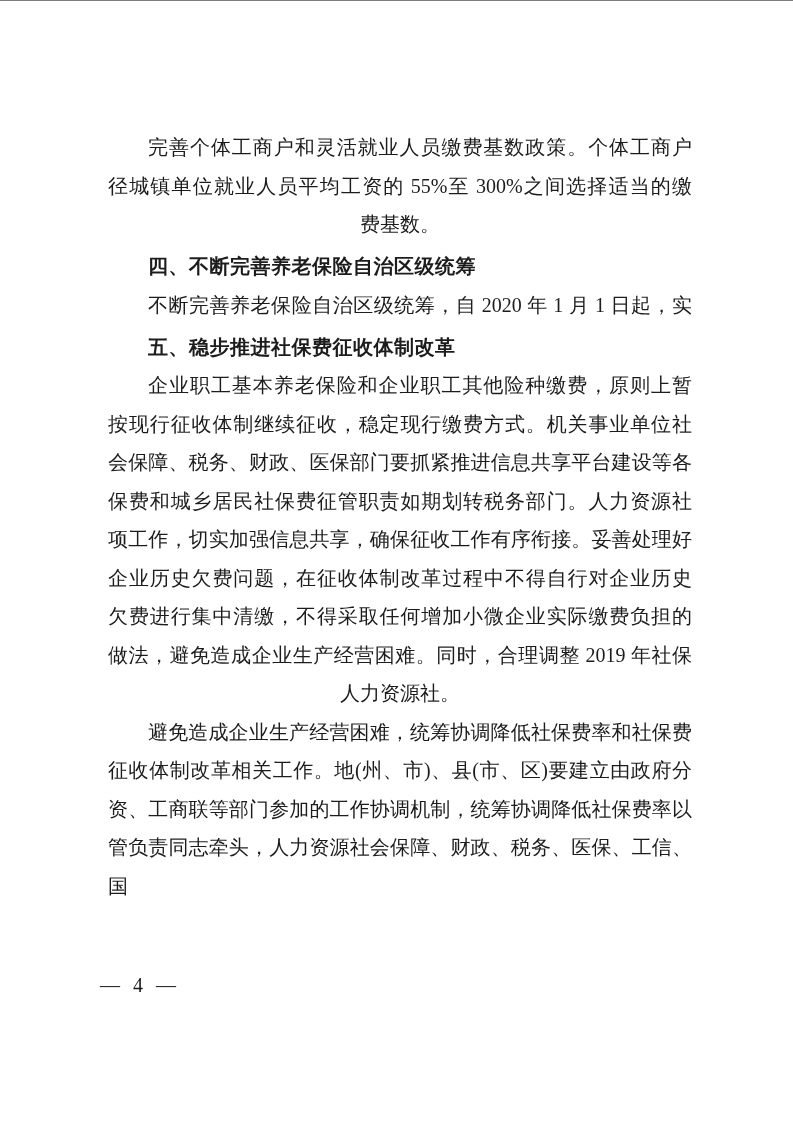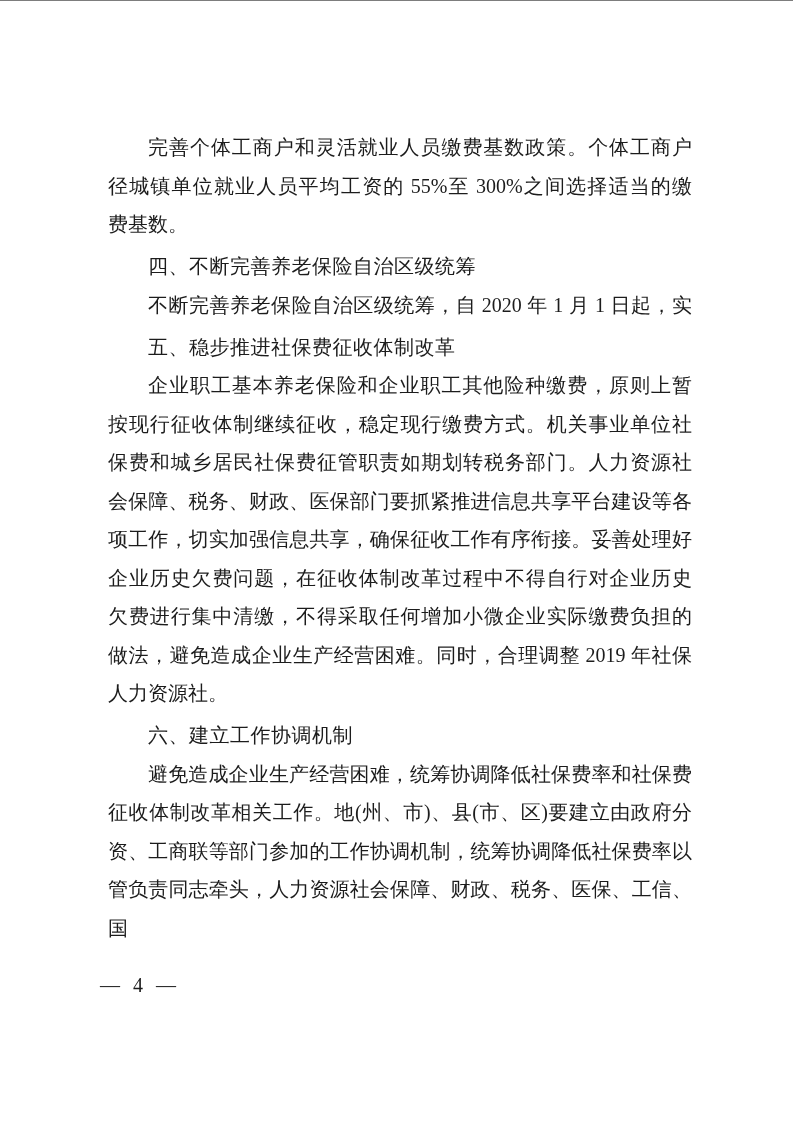--- a/index.html
+++ b/index.html
@@ -27,34 +27,34 @@
   .content {
     position: absolute;
     left: 100px;
     top: 128px;
     width: 584px;
     font-size: 20px;
     line-height: 38.5px;
     margin-left: 8px;
   }
   .line {
-    text-align: left;
+    text-align: center;
     white-space: nowrap;
   }
   .line.just {
     white-space: normal;
     text-align: justify;
     text-align-last: justify;
   }
   .line.ind {
     text-indent: 2em;
   }
   .heading {
     font-family: "Liberation Sans", "DejaVu Sans", sans-serif;
-    font-weight: normal;
+    font-weight: bold;
     text-indent: 2em;
     margin-top: 3.5px;
     letter-spacing: 0.5px;
   }
   .footer {
     position: absolute;
     left: 100px;
     top: 970px;
     font-size: 20px;
     line-height: 30px;
@@ -69,28 +69,27 @@
   <div class="top-edge"></div>
   <div class="content" id="content">
       <div class="line just ind">完善个体工商户和灵活就业人员缴费基数政策。个体工商户</div>
       <div class="line just">径城镇单位就业人员平均工资的 55%至 300%之间选择适当的缴</div>
       <div class="line">费基数。</div>
       <div class="heading">四、不断完善养老保险自治区级统筹</div>
       <div class="line just ind">不断完善养老保险自治区级统筹，自 2020 年 1 月 1 日起，实</div>
       <div class="heading">五、稳步推进社保费征收体制改革</div>
       <div class="line just ind">企业职工基本养老保险和企业职工其他险种缴费，原则上暂</div>
       <div class="line just">按现行征收体制继续征收，稳定现行缴费方式。机关事业单位社</div>
+      <div class="line just">会保障、税务、财政、医保部门要抓紧推进信息共享平台建设等各</div>
       <div class="line just">保费和城乡居民社保费征管职责如期划转税务部门。人力资源社</div>
-      <div class="line just">会保障、税务、财政、医保部门要抓紧推进信息共享平台建设等各</div>
       <div class="line just">项工作，切实加强信息共享，确保征收工作有序衔接。妥善处理好</div>
       <div class="line just">企业历史欠费问题，在征收体制改革过程中不得自行对企业历史</div>
       <div class="line just">欠费进行集中清缴，不得采取任何增加小微企业实际缴费负担的</div>
       <div class="line just">做法，避免造成企业生产经营困难。同时，合理调整 2019 年社保</div>
       <div class="line">人力资源社。</div>
-      <div class="heading">六、建立工作协调机制</div>
       <div class="line just ind">避免造成企业生产经营困难，统筹协调降低社保费率和社保费</div>
       <div class="line just">征收体制改革相关工作。地(州、市)、县(市、区)要建立由政府分</div>
       <div class="line just">资、工商联等部门参加的工作协调机制，统筹协调降低社保费率以</div>
       <div class="line just">管负责同志牵头，人力资源社会保障、财政、税务、医保、工信、国</div>
     </div>
   <div class="footer">
     <span>— 4 —</span>
   </div>
 </div>
 

